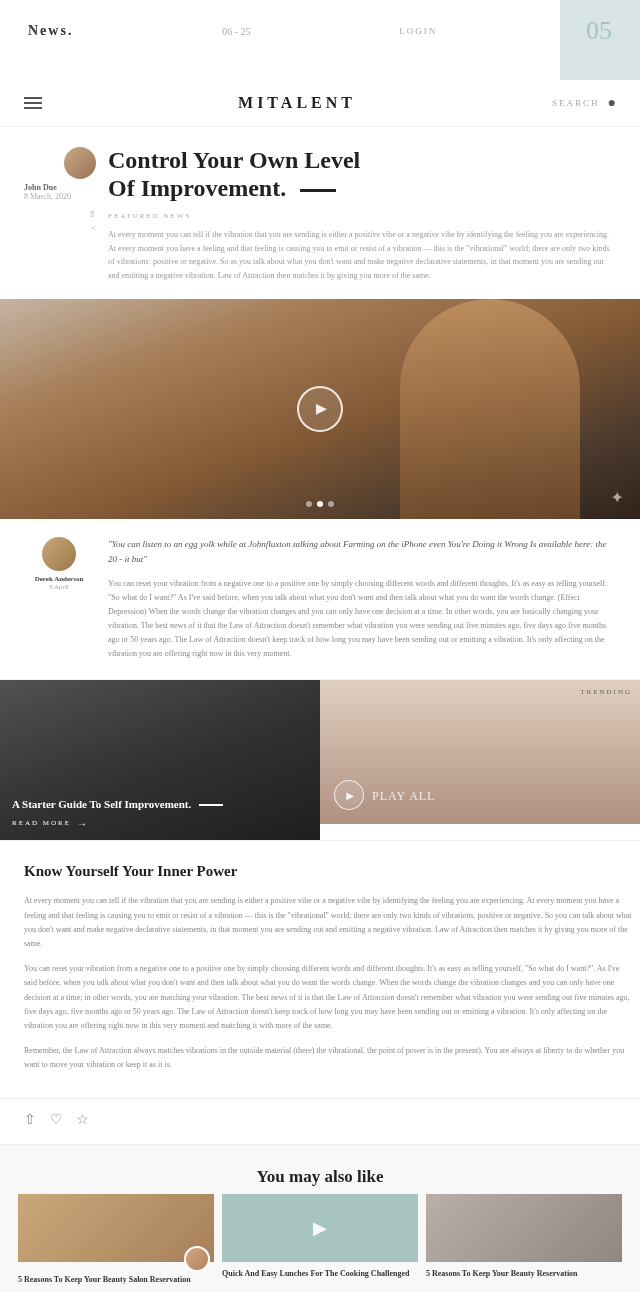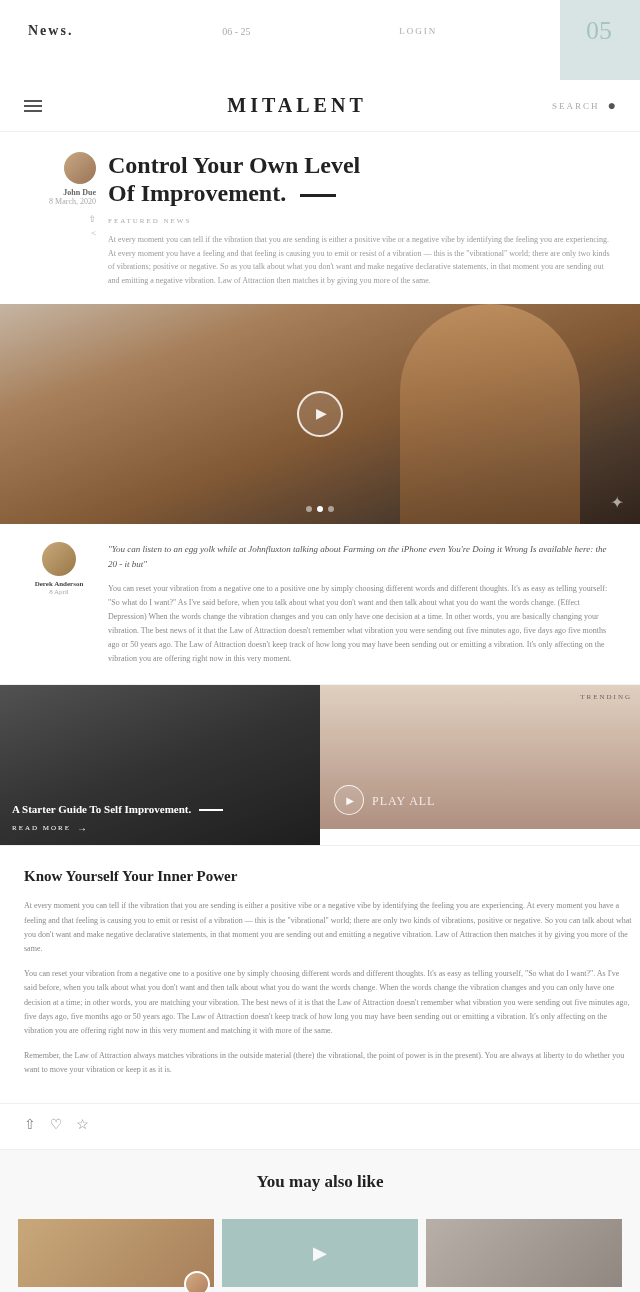--- a/index.html
+++ b/index.html
@@ -22,29 +22,29 @@
     <span style="font-size:26px;color:#a8c4c0;font-weight:200;">05</span>
   </div>
 </div>
 
 <nav style="display:flex;align-items:center;justify-content:space-between;padding:14px 24px;background:#fff;border-bottom:1px solid #eee;">
   <div style="display:flex;flex-direction:column;gap:3px;cursor:pointer;">
     <span style="display:block;width:18px;height:2px;background:#555;"></span>
     <span style="display:block;width:18px;height:2px;background:#555;"></span>
     <span style="display:block;width:18px;height:2px;background:#555;"></span>
   </div>
-  <span style="font-size:20px;font-weight:800;letter-spacing:4px;color:#222;text-transform:uppercase;">MITALENT</span>
+  <span style="font-size:16px;font-weight:800;letter-spacing:4px;color:#222;text-transform:uppercase;">MITALENT</span>
   <div style="display:flex;align-items:center;gap:8px;cursor:pointer;">
     <span style="font-size:9px;letter-spacing:2px;color:#aaa;text-transform:uppercase;">SEARCH</span>
     <span style="font-size:14px;color:#555;cursor:pointer;">●</span>
   </div>
 </nav>
 
 <div style="background:#fff;padding:20px 24px 16px 24px;display:flex;gap:12px;">
-  <div style="display:flex;flex-direction:column;align-items:flex-end;min-width:72px;">
+  <div style="display:flex;flex-direction:column;min-width:72px;">
     <div style="width:32px;height:32px;border-radius:50%;background:linear-gradient(135deg,#c8a882,#9a7458);margin-left:auto;margin-bottom:4px;"></div>
     <span style="font-size:8px;color:#666;font-weight:600;">John Due</span>
     <span style="font-size:8px;color:#aaa;margin-bottom:8px;">8 March, 2020</span>
     <div style="display:flex;flex-direction:column;gap:4px;align-items:flex-end;">
       <span style="font-size:9px;color:#aaa;cursor:pointer;">⇧</span>
       <span style="font-size:9px;color:#aaa;cursor:pointer;">&lt;</span>
     </div>
   </div>
   <div style="flex:1;">
     <h1 style="font-size:24px;font-weight:800;color:#222;line-height:1.15;margin-bottom:4px;">
@@ -120,21 +120,21 @@
   <p style="font-size:8px;color:#888;line-height:1.8;margin-bottom:10px;">Remember, the Law of Attraction always matches vibrations in the outside material (there) the vibrational, the point of power is in the present). You are always at liberty to do whether you want to move your vibration or keep it as it is.</p>
 </div>
 
 <div style="display:flex;gap:14px;padding:12px 24px 16px 24px;background:#fff;border-top:1px solid #f0f0f0;border-bottom:1px solid #eee;">
   <span style="font-size:14px;color:#888;cursor:pointer;">⇧</span>
   <span style="font-size:14px;color:#888;cursor:pointer;">♡</span>
   <span style="font-size:14px;color:#888;cursor:pointer;">☆</span>
 </div>
 
 <div style="background:#f8f8f8;padding:22px 18px 18px 18px;">
-  <h2 style="font-size:17px;font-weight:700;color:#222;text-align:center;margin-bottom:27px;">You may also like</h2>
+  <h2 style="font-size:17px;font-weight:700;color:#222;text-align:center;margin-bottom:7px;">You may also like</h2>
   <div style="display:flex;gap:8px;">
 
     <div style="flex:1;min-width:0;">
       <div style="position:relative;">
         <div style="width:100%;height:68px;background:linear-gradient(135deg,#c8a87a,#a8805a);margin-bottom:6px;"></div>
         <div style="position:absolute;bottom:-10px;right:4px;width:26px;height:26px;border-radius:50%;background:linear-gradient(135deg,#d4aa82,#b08060);border:2px solid #fff;"></div>
       </div>
       <p style="font-size:8px;font-weight:700;color:#333;line-height:1.4;margin-bottom:3px;margin-top:12px;">5 Reasons To Keep Your Beauty Salon Reservation</p>
 
     </div>

